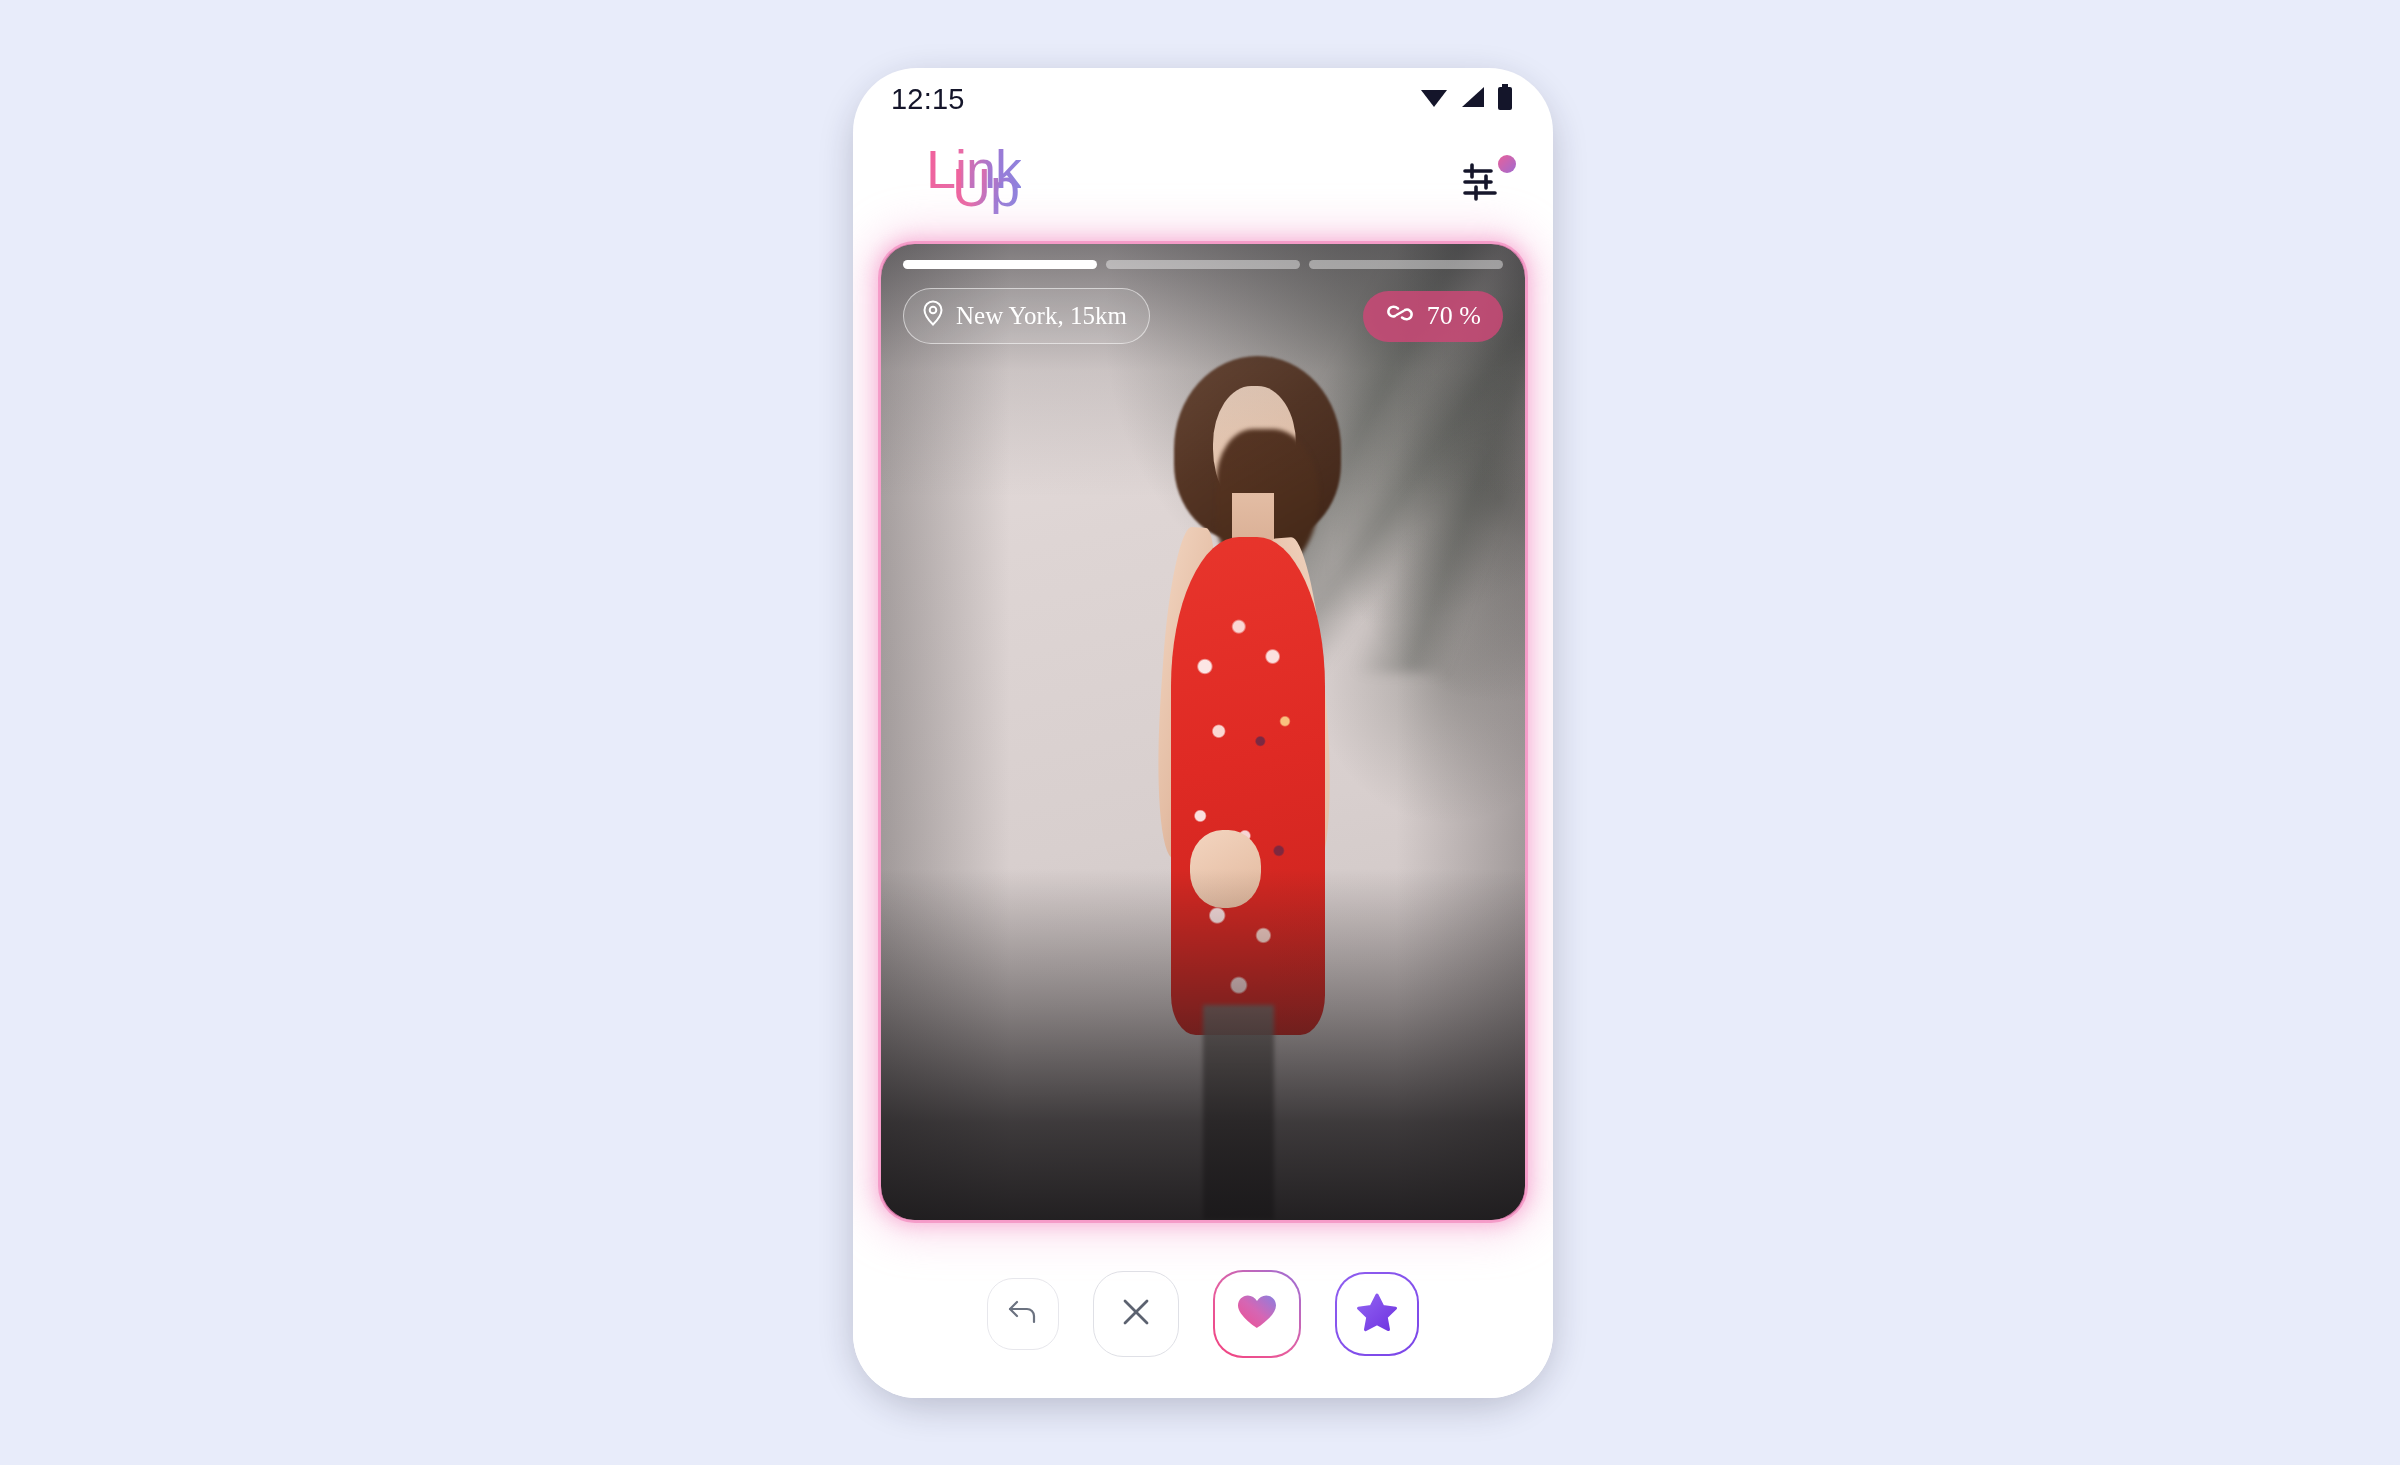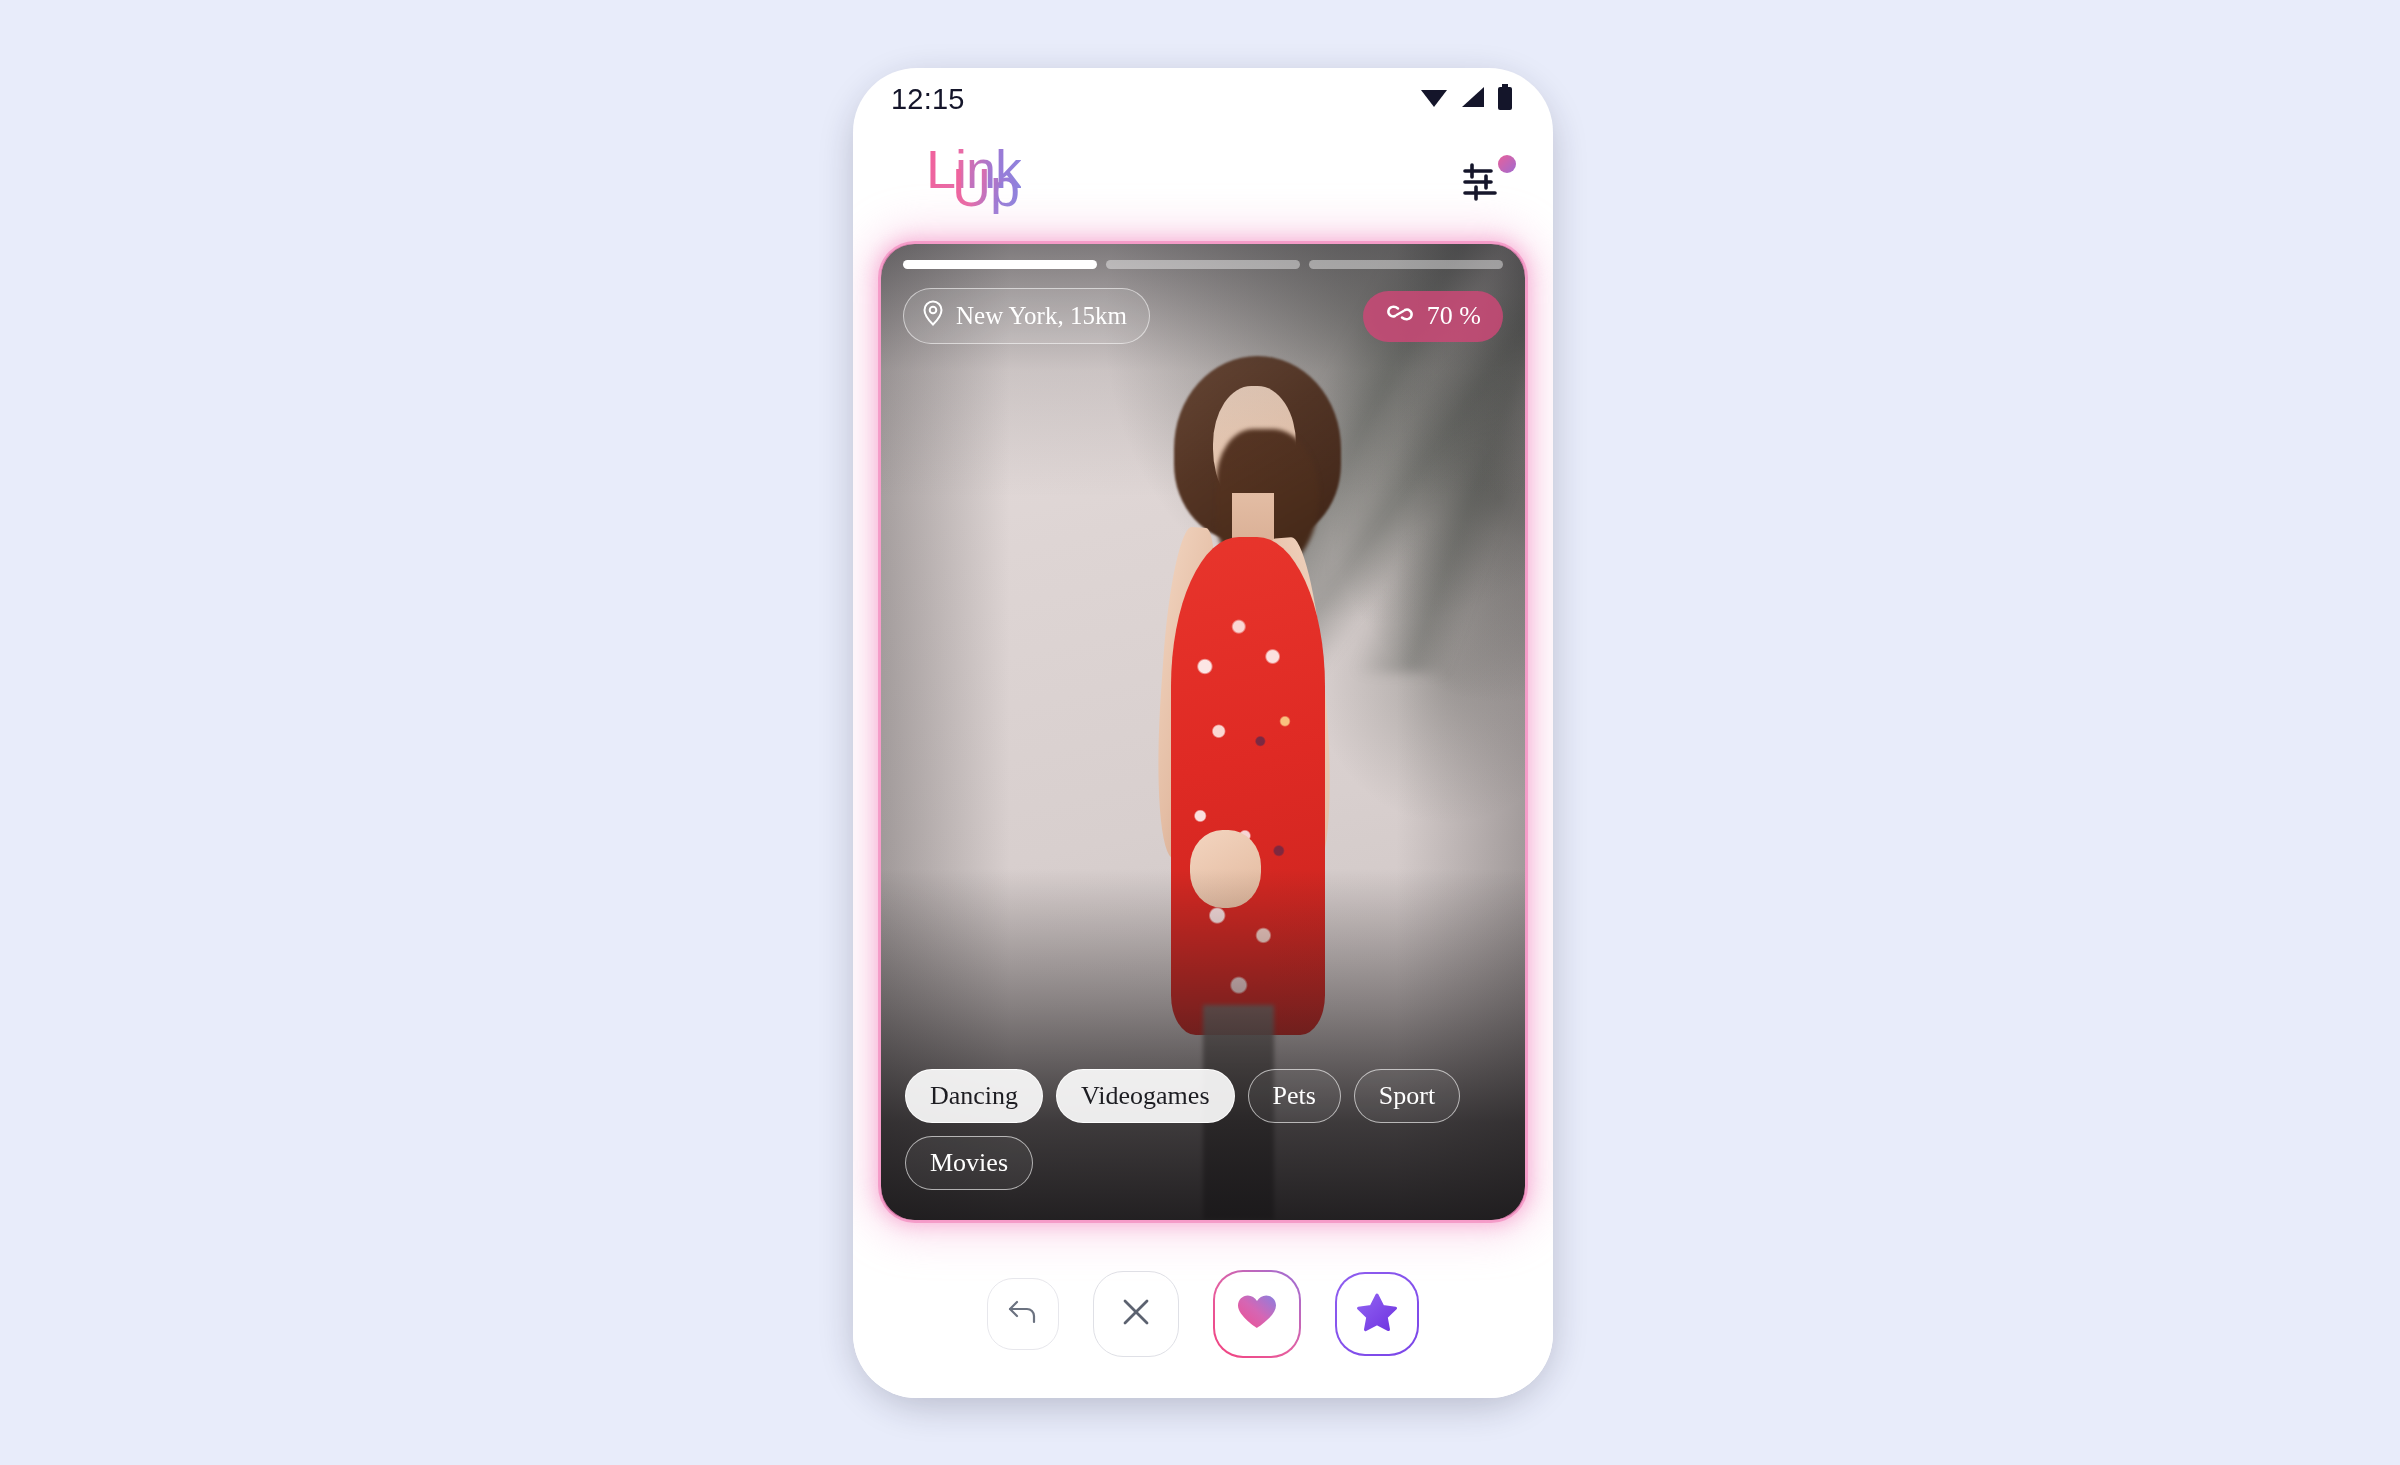--- a/index.html
+++ b/index.html
@@ -426,27 +426,20 @@
                   <path d="M13 7.5 C9.5 4.5 4.5 5.5 3.5 9.5 C2.6 13.4 6.5 16.5 10 15" fill="none" stroke="#fff" stroke-width="2.5" stroke-linecap="round"></path>
                   <path d="M17 16.5 C20.5 19.5 25.5 18.5 26.5 14.5 C27.4 10.6 23.5 7.5 20 9" fill="none" stroke="#fff" stroke-width="2.5" stroke-linecap="round"></path>
                   <line x1="11.5" y1="14" x2="18.5" y2="10" stroke="#fff" stroke-width="2.5" stroke-linecap="round"></line>
                 </svg>
               </span>
               <span>70 %</span>
             </div>
           </div>
 
           <div id="profile">
-            <div id="tags">
-              <span class="tag shared">Dancing</span>
-              <span class="tag shared">Videogames</span>
-              <span class="tag">Pets</span>
-              <span class="tag">Sport</span>
-              <span class="tag">Movies</span>
-            </div>
           </div>
 
         </div>
       </div>
 
       <div id="actions">
 
         <div class="act" id="btn-undo">
           <span>
             <svg width="36" height="32" viewBox="0 0 36 32">

